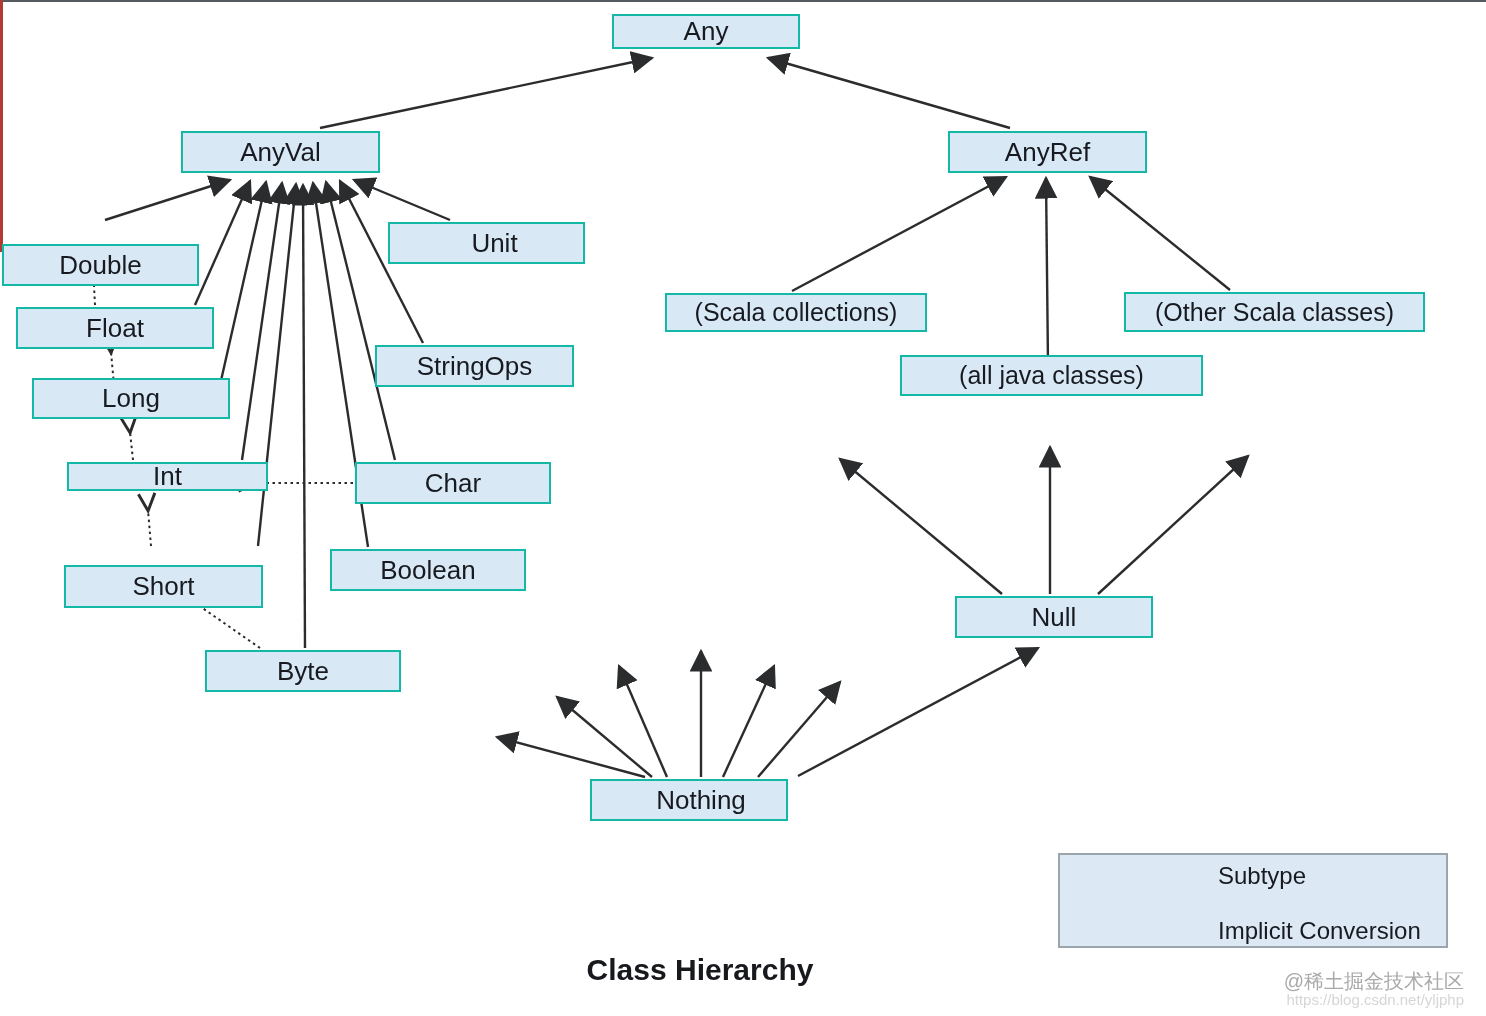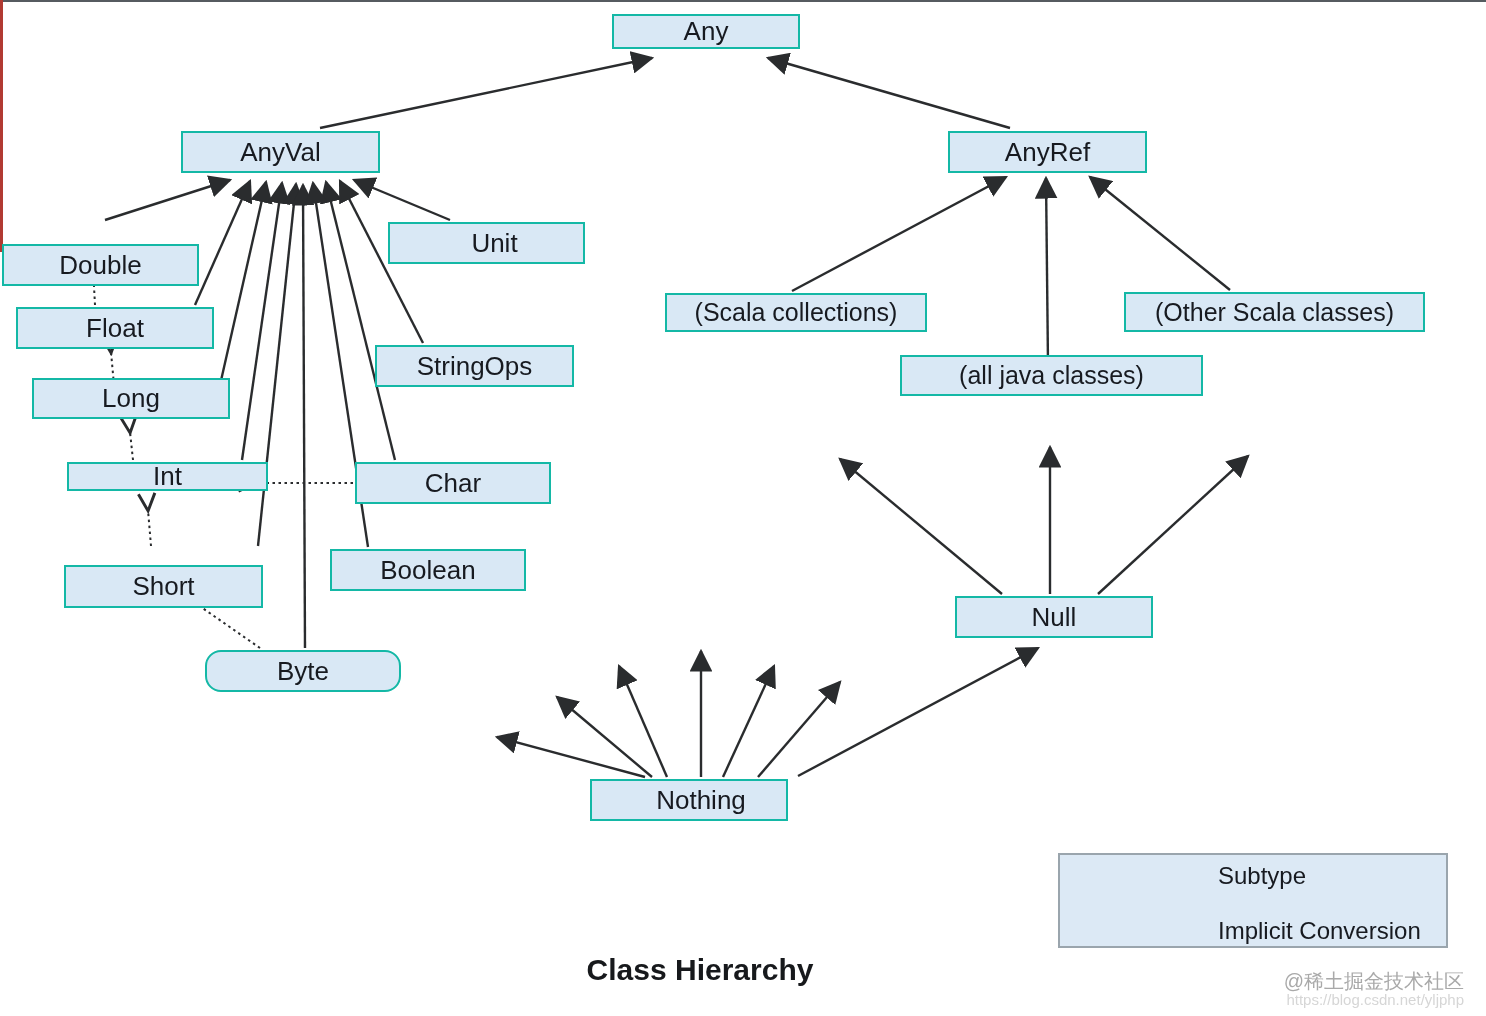--- a/index.html
+++ b/index.html
@@ -20,21 +20,21 @@
   .n-anyref{left:948px;top:131px;width:199px;height:42px;}
   .n-double{left:2px;top:222px;width:197px;height:42px;margin-top:22px;}
   .n-unit{left:388px;top:222px;width:197px;height:42px;padding-left:16px;}
   .n-float{left:16px;top:307px;width:198px;height:42px;}
   .n-stringops{left:375px;top:345px;width:199px;height:42px;}
   .n-long{left:32px;top:378px;width:198px;height:41px;}
   .n-int{left:47px;top:462px;width:201px;height:29px;margin-left:20px;}
   .n-char{left:355px;top:462px;width:196px;height:42px;}
   .n-short{left:64px;top:548px;width:199px;height:43px;margin-top:17px;}
   .n-boolean{left:330px;top:549px;width:196px;height:42px;}
-  .n-byte{left:205px;top:650px;width:196px;height:42px;border-radius:16px;}
+  .n-byte{left:205px;top:650px;width:196px;height:42px;}
   .n-scol{left:665px;top:293px;width:262px;height:39px;font-size:25px;}
   .n-java{left:900px;top:355px;width:303px;height:41px;font-size:25px;}
   .n-oscala{left:1124px;top:292px;width:301px;height:40px;font-size:25px;}
   .n-null{left:955px;top:596px;width:198px;height:42px;}
   .n-nothing{left:590px;top:779px;width:198px;height:42px;padding-left:24px;}
   svg.wires{position:absolute;left:0;top:0;}
   .legendbox{
     position:absolute;left:1058px;top:853px;width:390px;height:95px;
     background:#dce9f5;border:2px solid #9aa5ad;box-sizing:border-box;
   }

